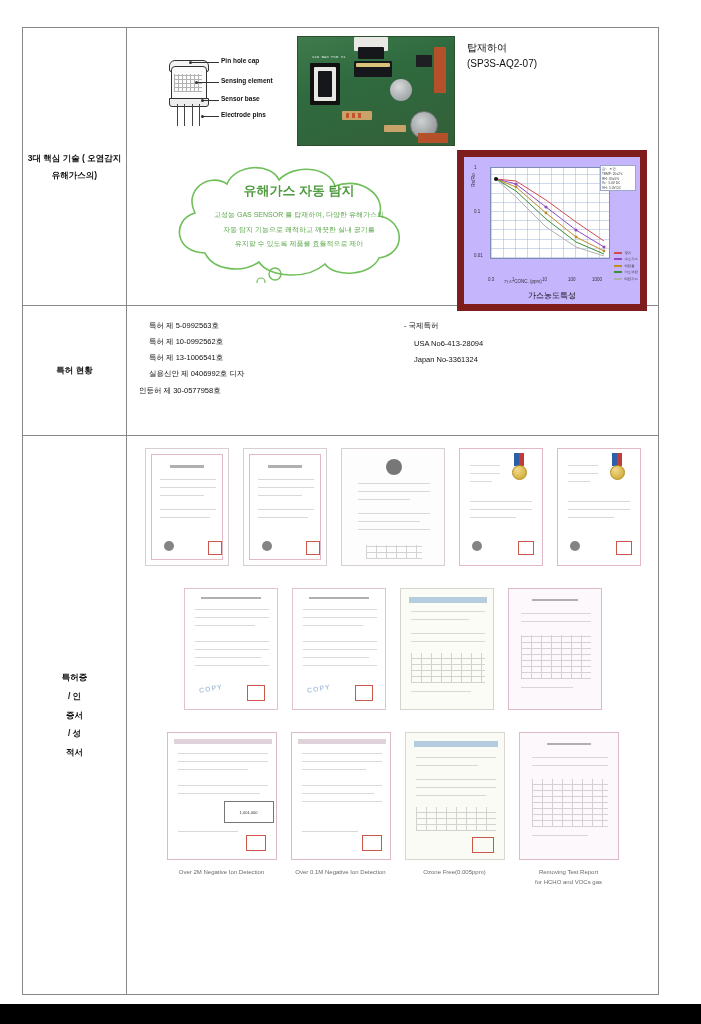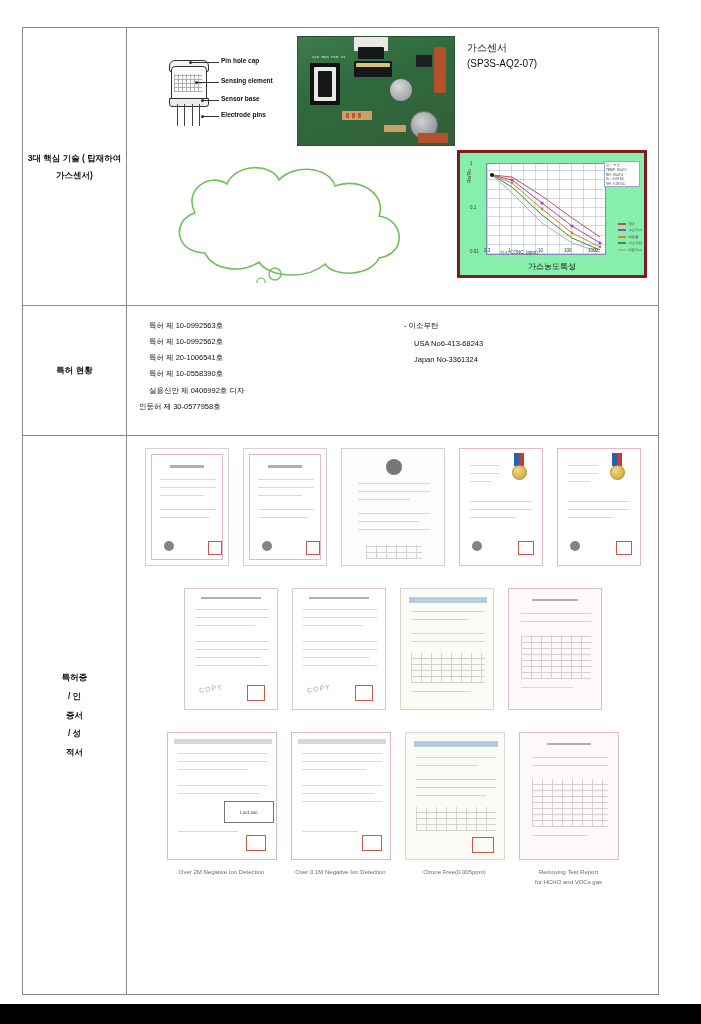--- a/index.html
+++ b/index.html
@@ -164,23 +164,23 @@
     font-size: 10px;
     color: #111;
     line-height: 1.6;
   }
 
   .graph-box {
     position: absolute;
     left: 330px;
     top: 122px;
     width: 190px;
-    height: 128px;
-    background: #86efac;
-    border: 3px solid #7f1d1d;
+    height: 161px;
+    background: #c4b5fd;
+    border: 7px solid #7f1d1d;
     box-sizing: border-box;
   }
   .graph-plot {
     position: absolute;
     left: 26px; top: 10px;
     width: 120px; height: 92px;
     border: 1px solid #7e8db5;
     box-sizing: border-box;
     background:
       repeating-linear-gradient(0deg, rgba(150,170,210,.45) 0 1px, transparent 1px 9.2px),
@@ -393,21 +393,21 @@
   }
 </style>
 </head>
 <body>
 
 <div class="page">
   <div class="doc-table">
 
     <div class="row row1">
       <div class="label-cell">3대 핵심 기술 (
-탑재하여 가스센서)</div>
+오염감지 유해가스의)</div>
       <div class="content-cell r1-content">
 
         <div class="sensor-diagram">
           <div class="can-cap"></div>
           <div class="can-body"></div>
           <div class="can-mesh"></div>
           <div class="can-base"></div>
           <div class="pin" style="left:30px; top:68px;"></div>
           <div class="pin" style="left:37px; top:68px;"></div>
           <div class="pin" style="left:45px; top:68px;"></div>
@@ -445,21 +445,21 @@
           <div class="org" style="left:54px; top:76px; width:3px; height:5px;"></div>
           <div class="org" style="left:60px; top:76px; width:3px; height:5px;"></div>
           <div class="tan" style="left:86px; top:88px; width:22px; height:7px;"></div>
           <div class="blk" style="left:118px; top:18px; width:16px; height:12px; background:#1d1f22;"></div>
           <div class="org" style="left:136px; top:10px; width:12px; height:46px; background:#b4512a;"></div>
           <div class="org" style="left:120px; top:96px; width:30px; height:10px; background:#b4512a;"></div>
           <div class="txt" style="left:14px; top:18px;">X19 GAS PCB  V1</div>
         </div>
 
         <div class="gas-title">
-          <div>가스센서</div>
+          <div>탑재하여</div>
           <div>(SP3S-AQ2-07)</div>
         </div>
 
         <div class="graph-box">
           <div class="graph-plot"></div>
           <svg class="curve" viewBox="0 0 120 92">
             <polyline points="6,12 26,14 56,33 86,55 114,74" fill="none" stroke="#d24b4b" stroke-width="1"></polyline>
             <polyline points="6,12 26,17 56,40 86,63 114,80" fill="none" stroke="#8f4bbf" stroke-width="1"></polyline>
             <polyline points="6,12 26,20 56,46 86,70 114,84" fill="none" stroke="#c08b2a" stroke-width="1"></polyline>
             <polyline points="6,12 26,24 56,52 86,75 114,87" fill="none" stroke="#3a8f3a" stroke-width="1"></polyline>
@@ -504,43 +504,48 @@
         </div>
 
         <div class="cloud">
           <svg width="265" height="125" viewBox="0 0 265 125">
             <path d="M40,95 C10,95 6,62 30,55 C18,32 44,14 62,26 C70,6 106,4 114,22
                      C128,6 164,8 170,28 C196,18 222,38 214,58 C240,62 242,96 214,100
                      C206,118 170,120 160,106 C142,122 104,120 94,104 C76,116 48,112 40,95 Z" fill="none" stroke="#6fbf5a" stroke-width="1.6"></path>
             <circle cx="110" cy="116" r="6" fill="none" stroke="#6fbf5a" stroke-width="1.4"></circle>
             <circle cx="96" cy="124" r="4" fill="none" stroke="#6fbf5a" stroke-width="1.2"></circle>
           </svg>
+          <div class="cloud-text">
+            <div class="cloud-h">유해가스 자동 탐지</div>
+            <div class="cloud-p">고성능 GAS SENSOR 를 탑재하여, 다양한 유해가스의</div>
+            <div class="cloud-p">자동 탐지 기능으로 쾌적하고 깨끗한 실내 공기를</div>
+            <div class="cloud-p">유지할 수 있도록 제품을 효율적으로 제어</div>
+          </div>
         </div>
 
       </div>
     </div>
 
     <div class="row row2">
       <div class="label-cell">특허 현황</div>
       <div class="content-cell">
         <div class="patent-cols">
           <div class="pat-col left">
             <div style="padding-left:10px;">
-              <div>특허 제 10-0992563호</div>
+              <div>특허 제 5-0992563호</div>
               <div>특허 제 10-0992562호</div>
-              <div>특허 제 20-1006541호</div>
-              <div>특허 제 10-0558390호</div>
+              <div>특허 제 13-1006541호</div>
               <div>실용신안 제 0406992호  디자</div>
               <div style="margin-left:-10px;">인등허 제 30-0577958호</div>
             </div>
           </div>
           <div class="pat-col right">
-            <div class="pat-head">- 이소부탄</div>
+            <div class="pat-head">- 국제특허</div>
             <div style="padding-left:10px;">
-              <div>USA No6-413-68243</div>
+              <div>USA No6-413-28094</div>
               <div>Japan No-3361324</div>
             </div>
           </div>
         </div>
       </div>
     </div>
 
     <div class="row row3">
       <div class="label-cell" style="white-space:pre-line; line-height:2.2;">특허증
 / 인

